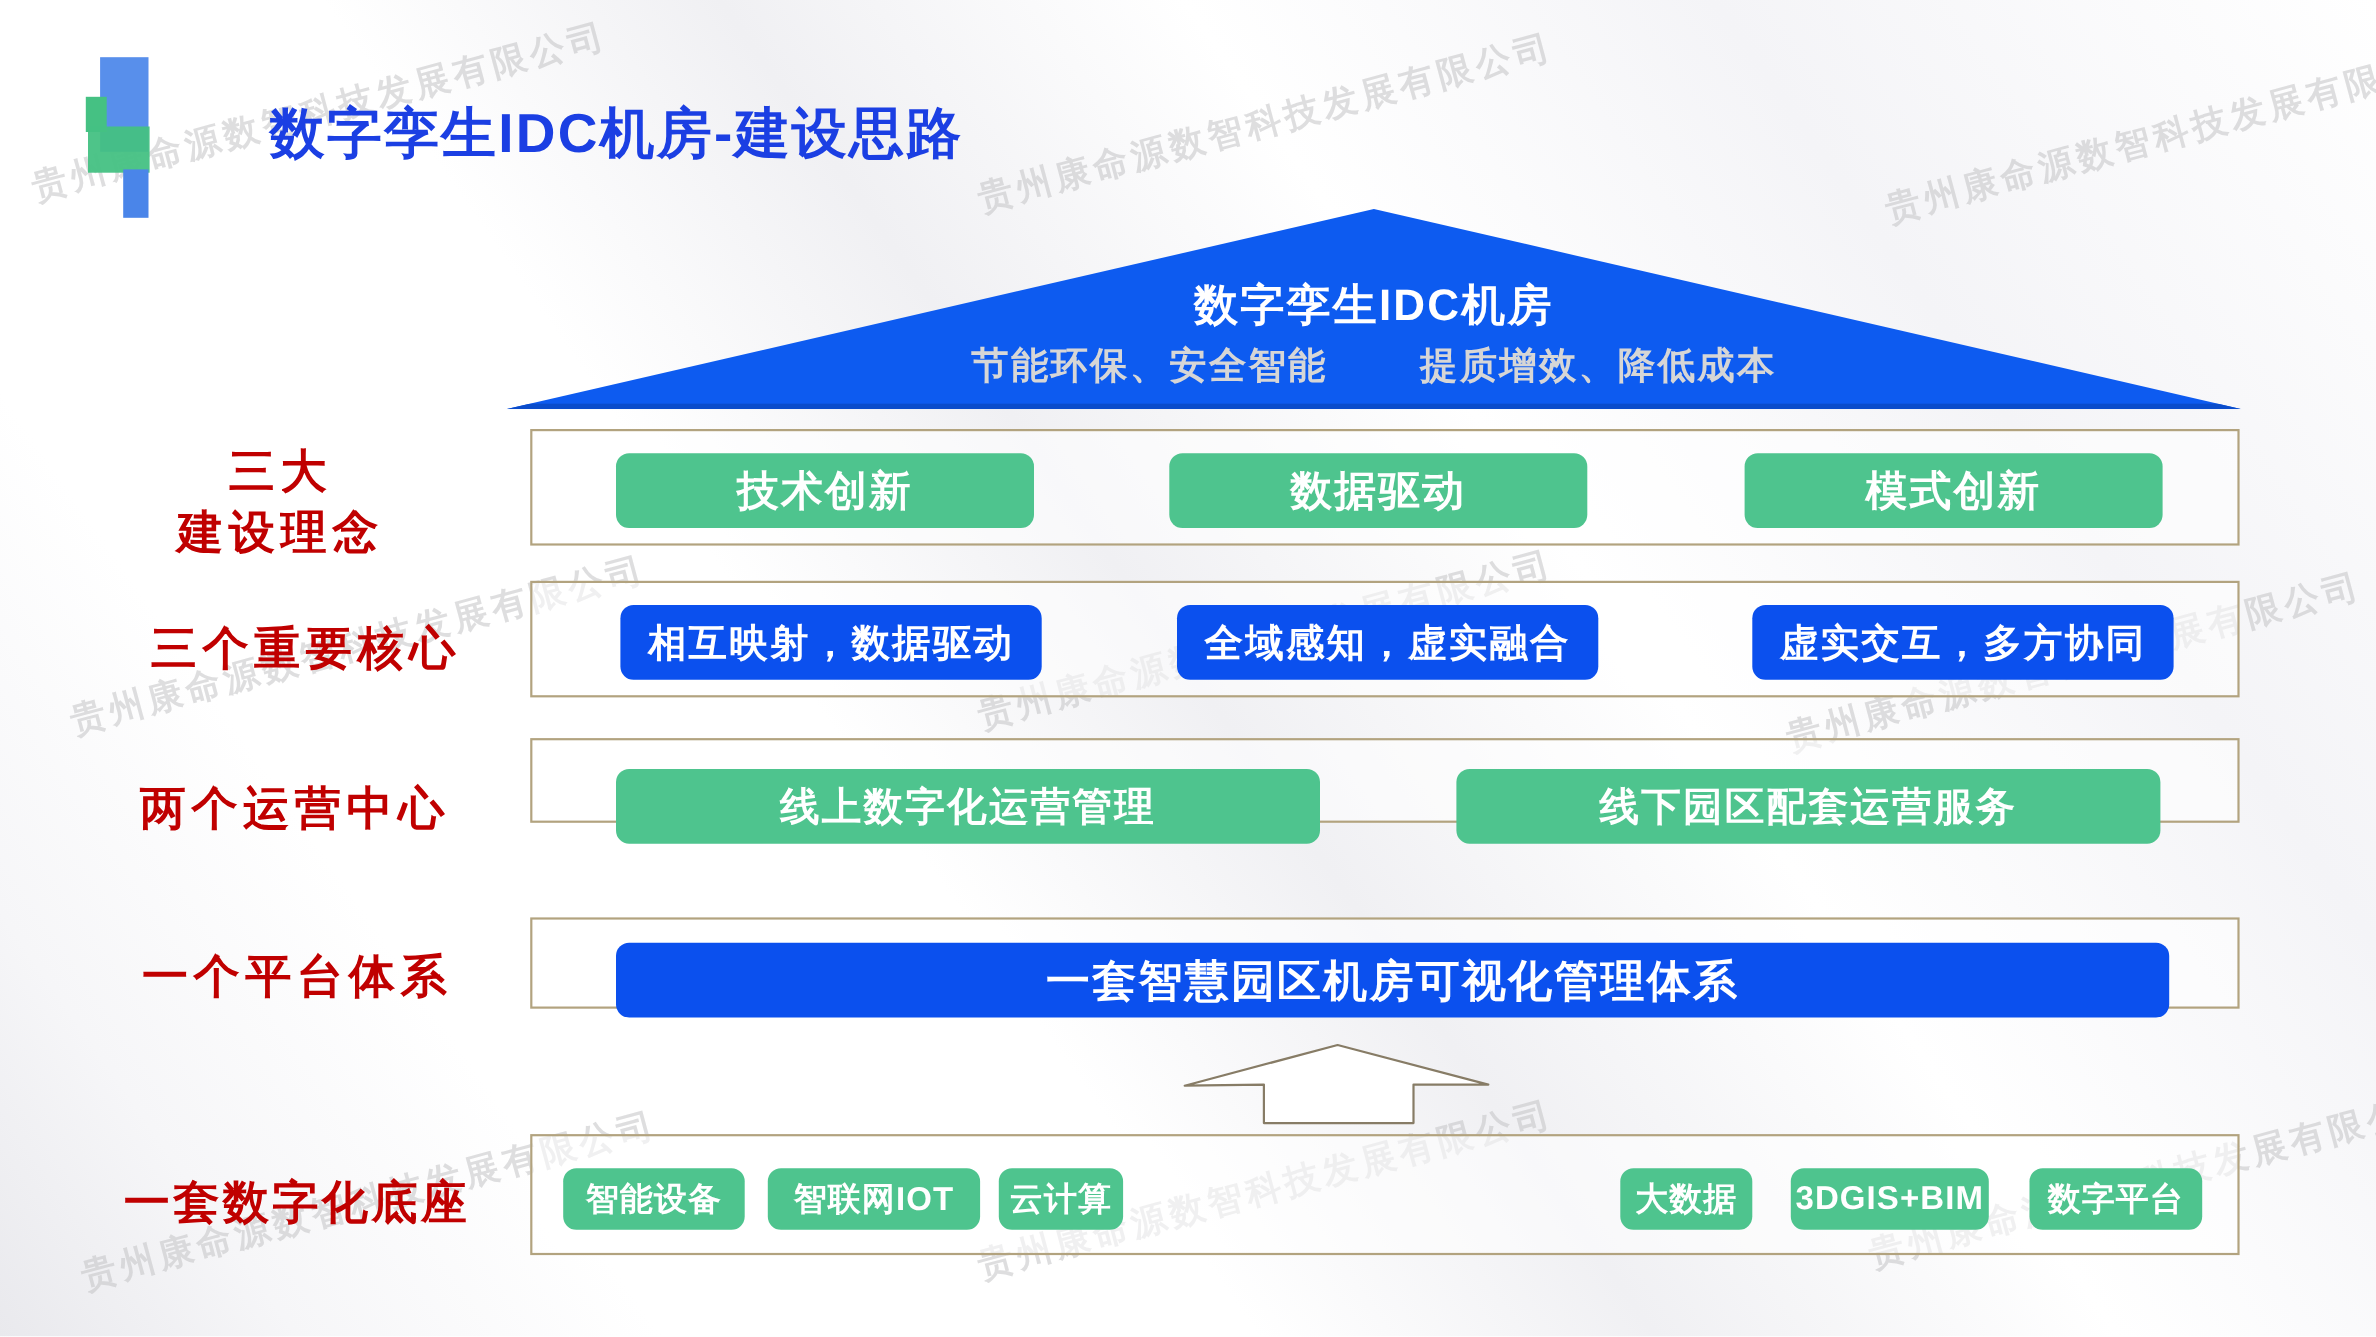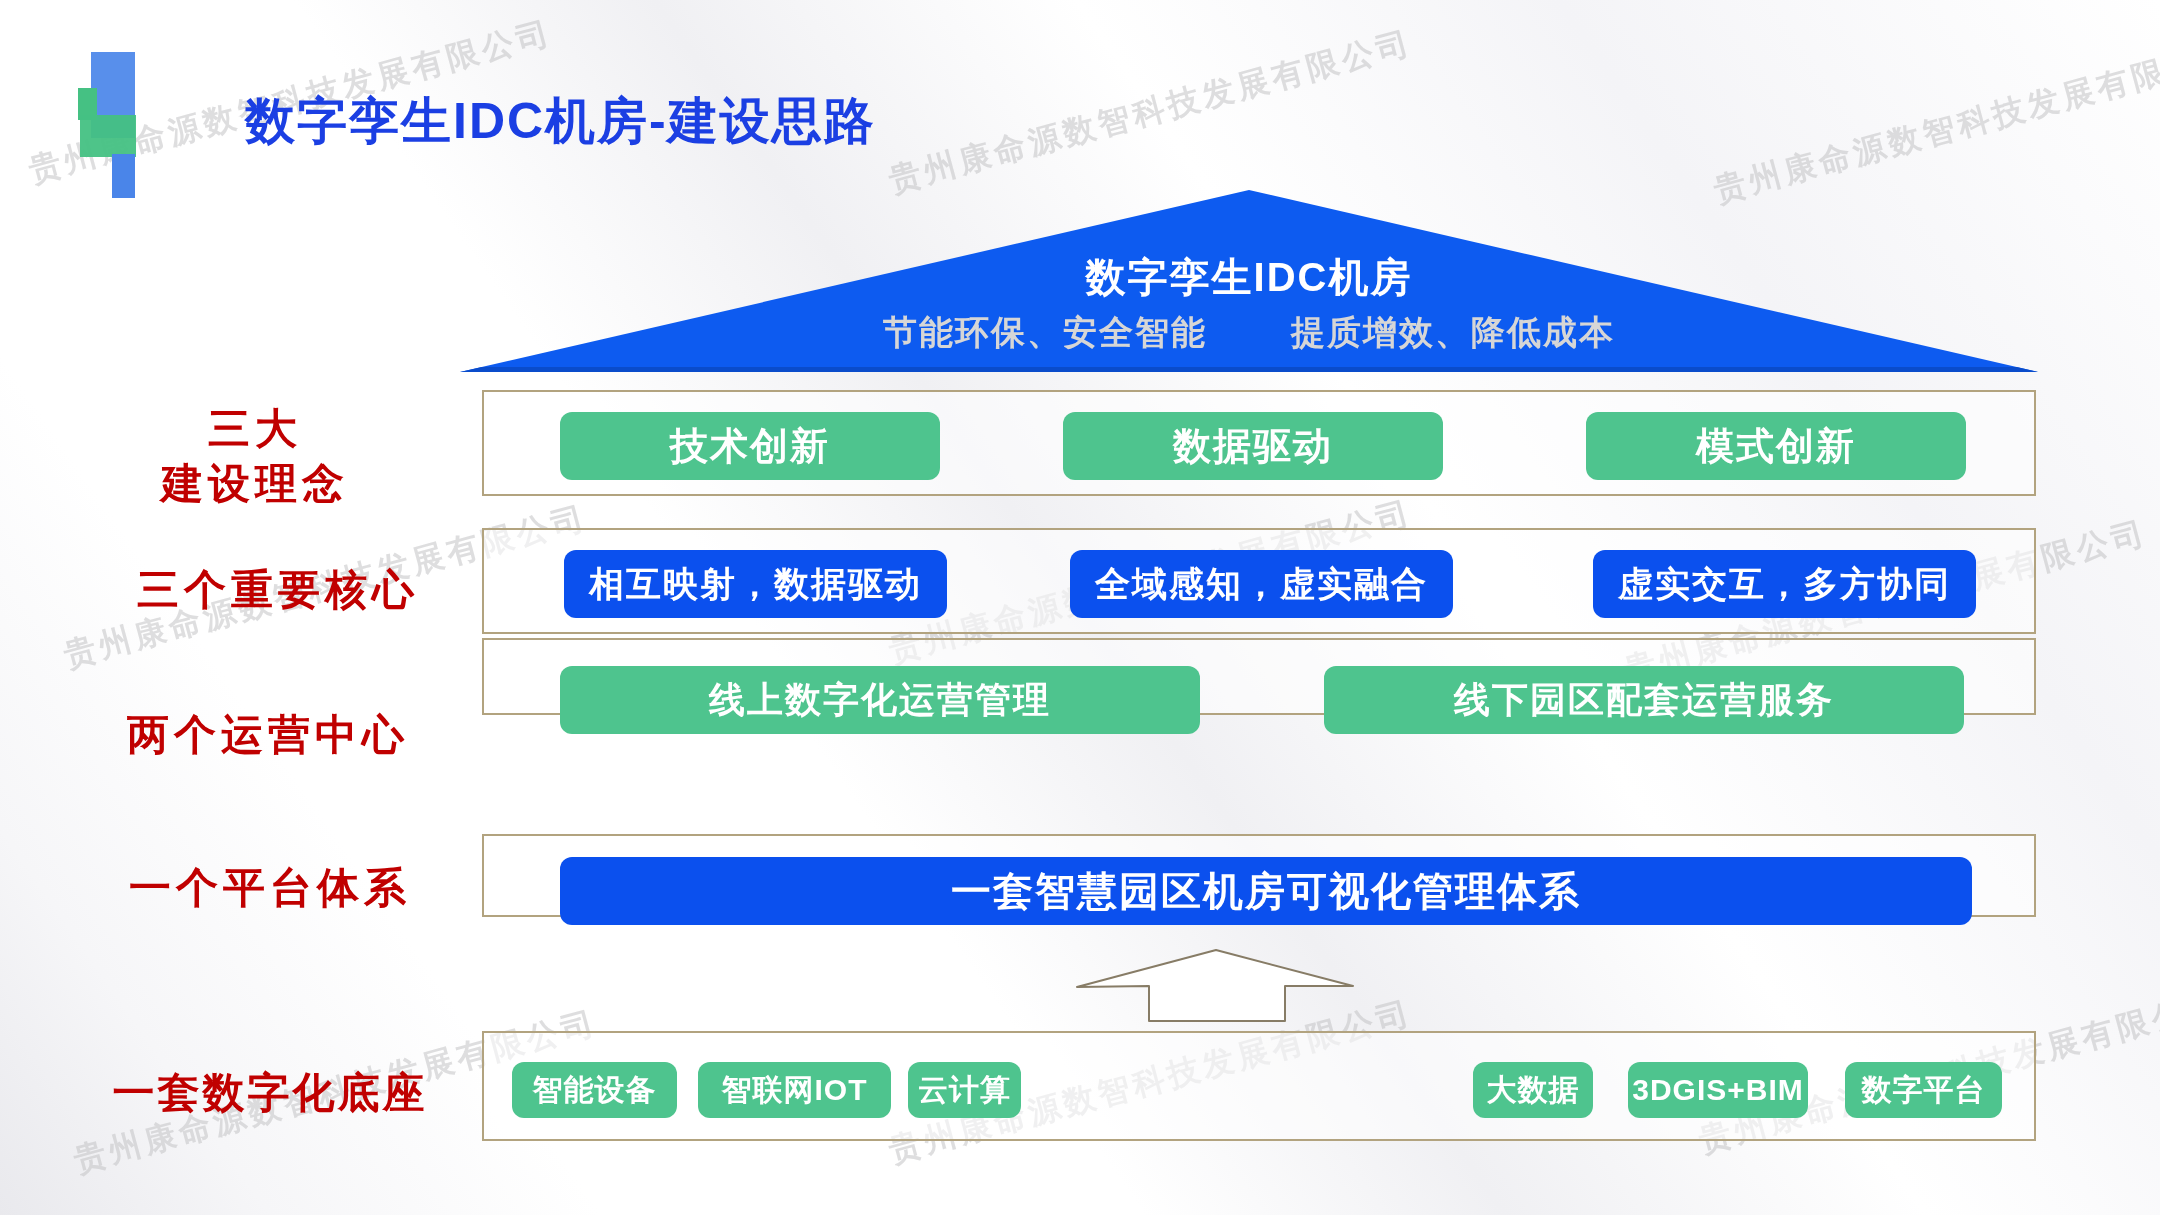--- a/index.html
+++ b/index.html
@@ -42,21 +42,21 @@
     display:flex; justify-content:center; gap:84px;
     color:#d6d6d6; font-size:34px; font-weight:bold; letter-spacing:2px;
   }
   
   .sec-box {
     position:absolute; left:482px; width:1554px;
     border:2px solid #b2a37f; background:rgba(255,255,255,.55);
   }
   .box-1 { top:390px;  height:106px; }
   .box-2 { top:528px;  height:106px; }
-  .box-3 { top:638px;  height:77px;padding-left:48px; }
+  .box-3 { top:671px;  height:77px;padding-left:48px; }
   .box-4 { top:834px;  height:83px; }
   .box-5 { top:1031px; height:110px; }
   
   .sec-label {
     position:absolute; color:#c00000; font-weight:900;
     font-size:42px; letter-spacing:5px; text-align:center; line-height:1.3;
   }
   .lab-1 { left:105px; top:402px; width:300px; }
   .lab-2 { left:118px; top:563px; width:320px; }
   .lab-3 { left:118px; top:708px; width:300px; }

